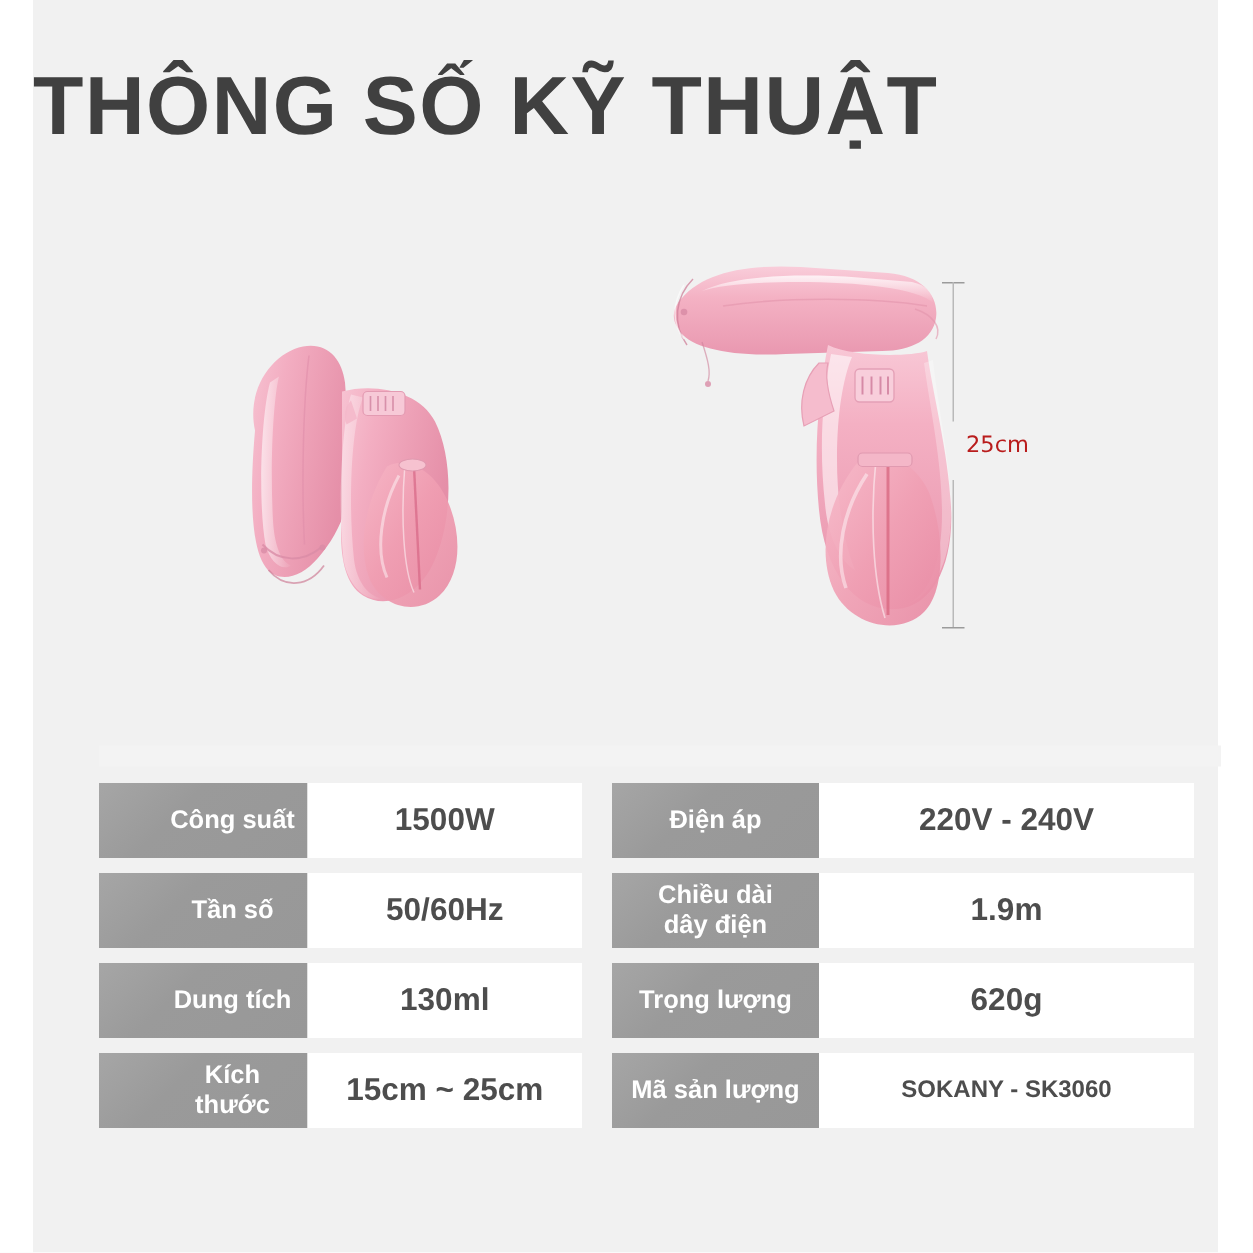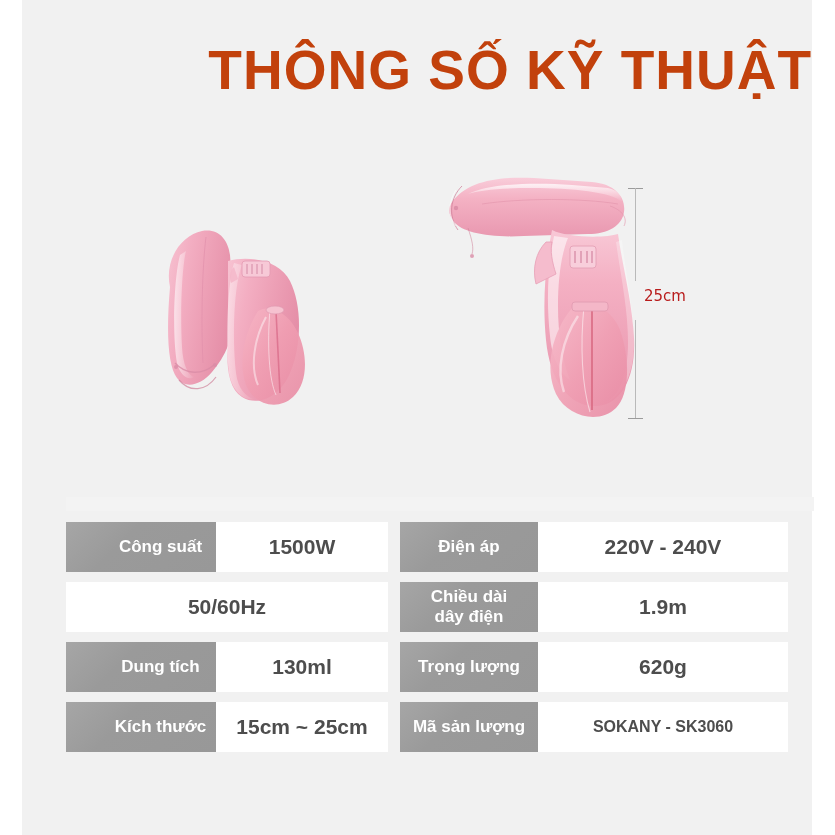--- a/index.html
+++ b/index.html
@@ -28,25 +28,25 @@
     height: 835px;
     background: #f1f1f1;
   }
 
   
   #title {
     position: absolute;
     left: 0;
     top: 40px;
     width: 790px;
-    text-align: right;
+    text-align: left;
     font-size: 55px;
     font-weight: bold;
     letter-spacing: 1px;
-    color: #c2410c;
+    color: #404040;
     line-height: 1.1;
     white-space: nowrap;
   }
 
   
   .product {
     position: absolute;
   }
   #product-small { left: 108px; top: 215px; width: 200px; height: 210px; }
   #product-large { left: 400px; top: 160px; width: 230px; height: 265px; }
@@ -93,37 +93,37 @@
     margin-bottom: 10px;
     height: 50px;
   }
   .spec-row:last-child { margin-bottom: 0; }
 
   .spec-pair {
     display: flex;
     align-items: stretch;
   }
   .spec-pair.left  { width: 322px; }
-  .spec-pair.right { width: 388px; margin-left: 12px; justify-content: center; }
+  .spec-pair.right { width: 388px; margin-left: 20px; justify-content: center; }
 
   .spec-label {
     background: linear-gradient(135deg, #a6a6a6 0%, #9a9a9a 38%, #989898 100%);
     color: #ffffff;
     font-size: 17px;
     font-weight: bold;
     display: flex;
     align-items: center;
     justify-content: center;
     text-align: center;
     line-height: 1.15;
     box-sizing: border-box;
     padding: 0 6px;
     flex: 0 0 auto;
   }
-  .spec-pair.left  .spec-label { width: 150px; padding-left: 45px; }
+  .spec-pair.left  .spec-label { width: 139px; padding-left: 45px; }
   .spec-pair.right .spec-label { width: 138px; }
 
   .spec-value {
     background: #ffffff;
     color: #4d4d4d;
     font-size: 21px;
     font-weight: bold;
     display: flex;
     align-items: center;
     justify-content: center;
@@ -298,20 +298,21 @@
           <div class="spec-value">1500W</div>
         </div>
         <div class="spec-pair right">
           <div class="spec-label">Điện áp</div>
           <div class="spec-value">220V - 240V</div>
         </div>
       </div>
 
       <div class="spec-row">
         <div class="spec-pair left">
+          <div class="spec-label">Tần số</div>
           <div class="spec-value">50/60Hz</div>
         </div>
         <div class="spec-pair right">
           <div class="spec-label" style="white-space:pre-line;">Chiều dài
 dây điện</div>
           <div class="spec-value">1.9m</div>
         </div>
       </div>
 
       <div class="spec-row">

